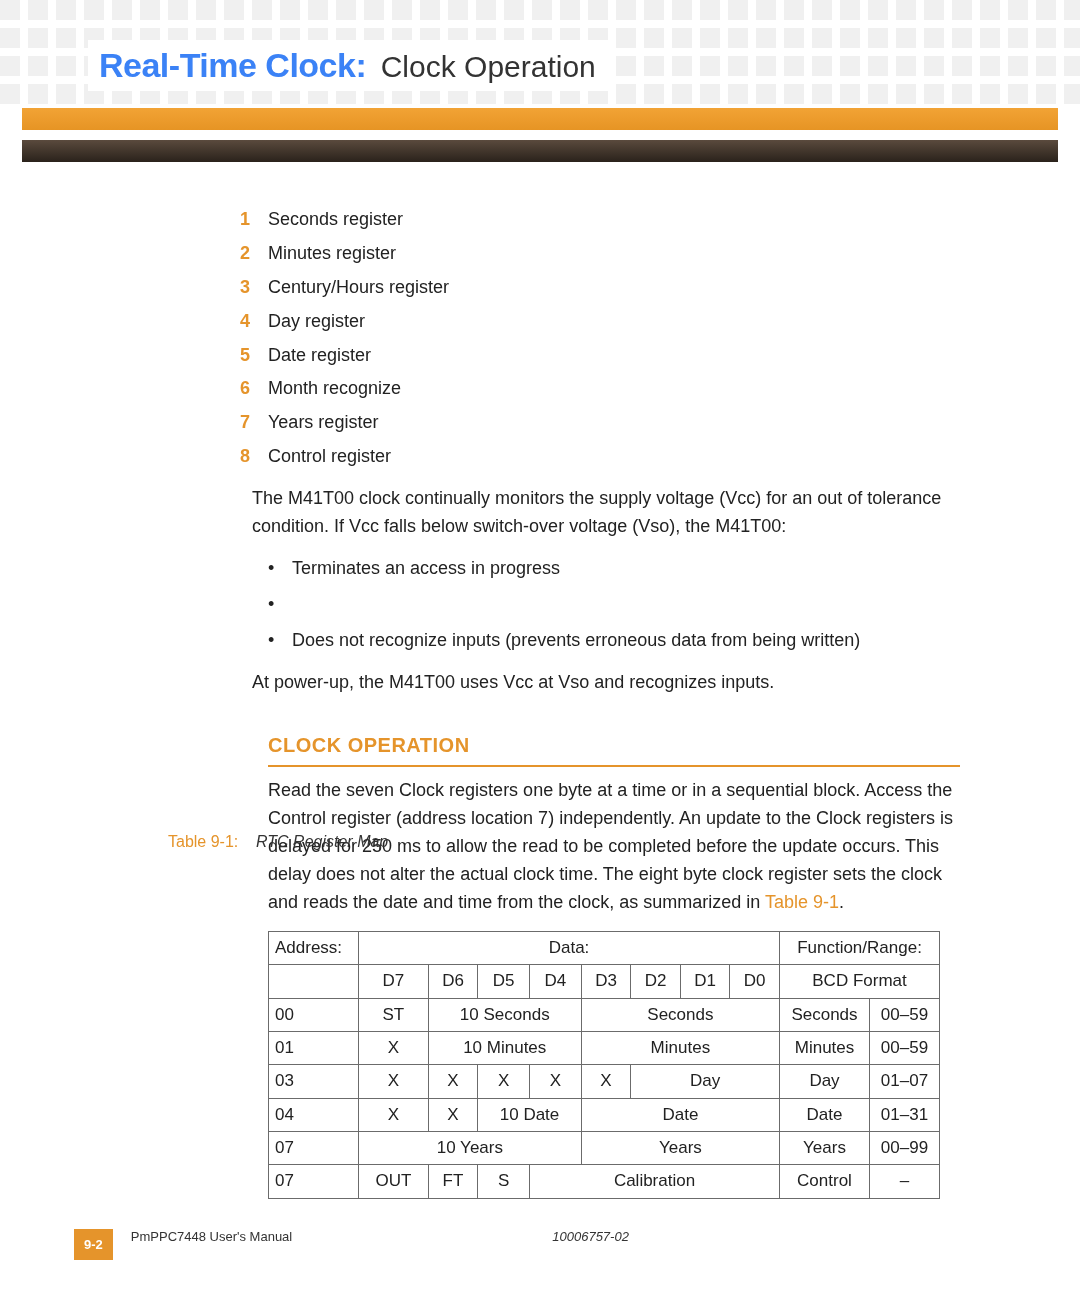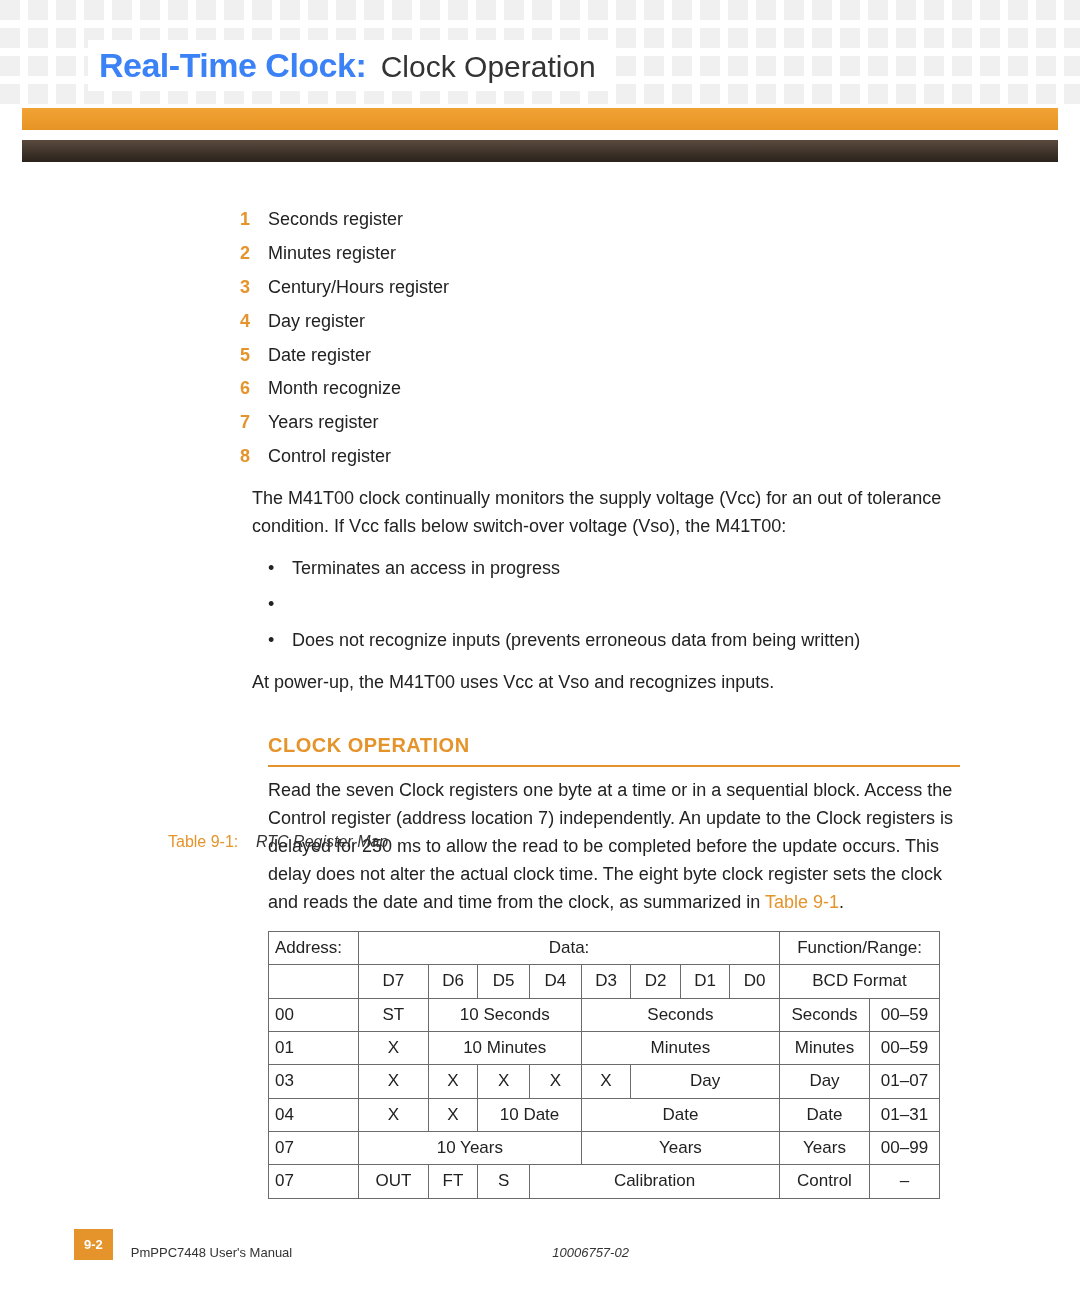--- a/index.html
+++ b/index.html
@@ -130,21 +130,21 @@
   .reg-table .addr { font-weight: 400; text-align: left; width:90px;}
   .reg-table thead th { font-weight: 400; }
   .footer {
     position: absolute;
     bottom: 36px;
     left: 74px;
     right: 74px;
     font-size: 13px;
     color: #333;
     display: flex;
-    align-items: flex-end;
+    align-items: flex-start;
   }
   .page-num {
     background: #e5942b;
     color: #fff;
     font-weight: 600;
     padding: 8px 10px;
     margin-right: 18px;
     font-size: 13px;
   }
   .manual { color:#333; }

